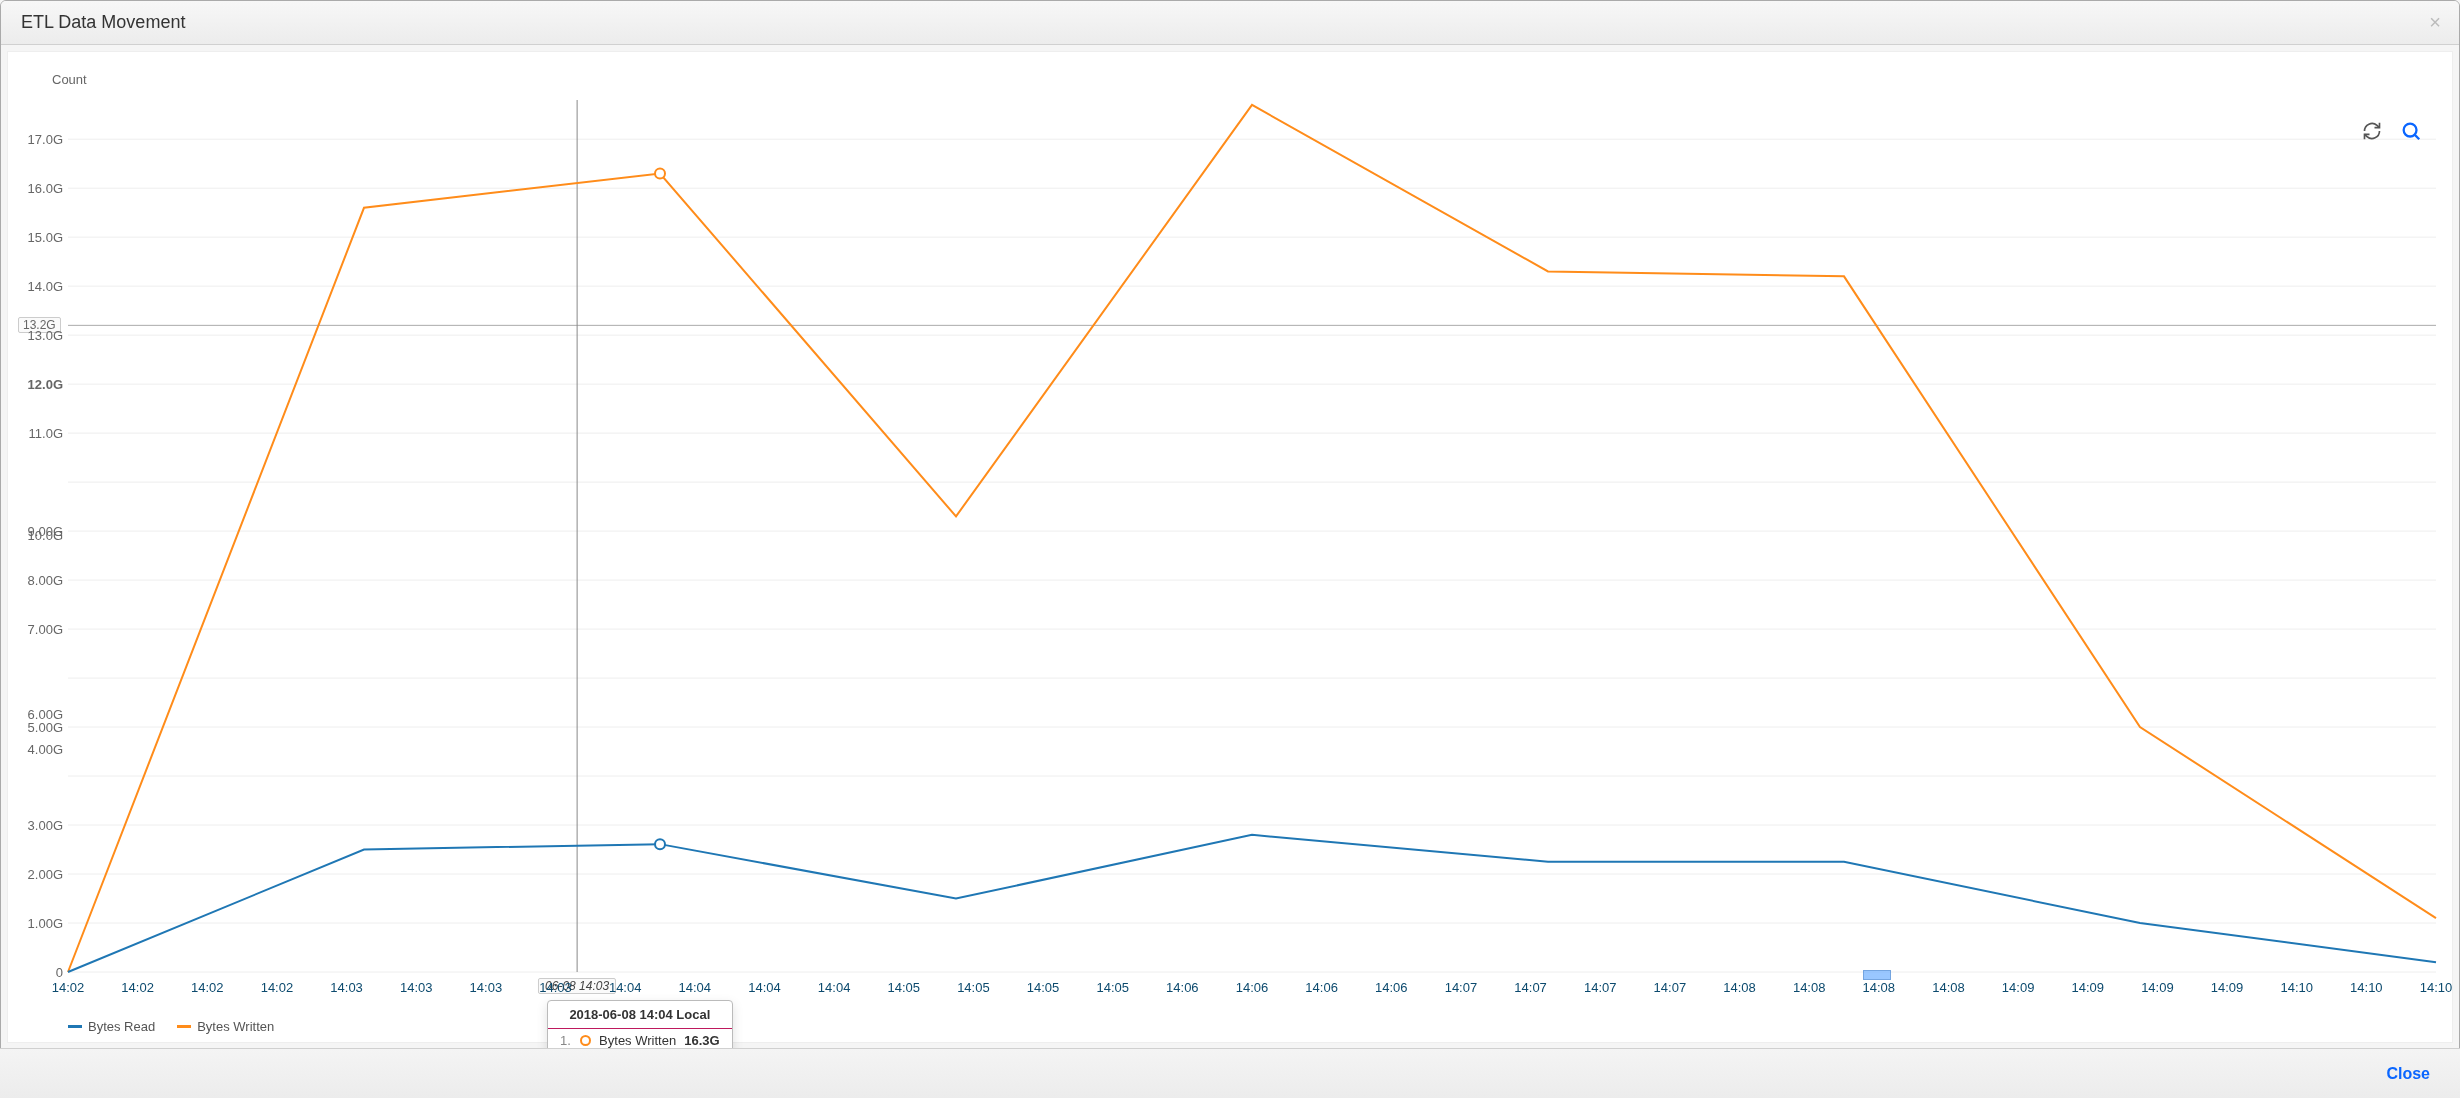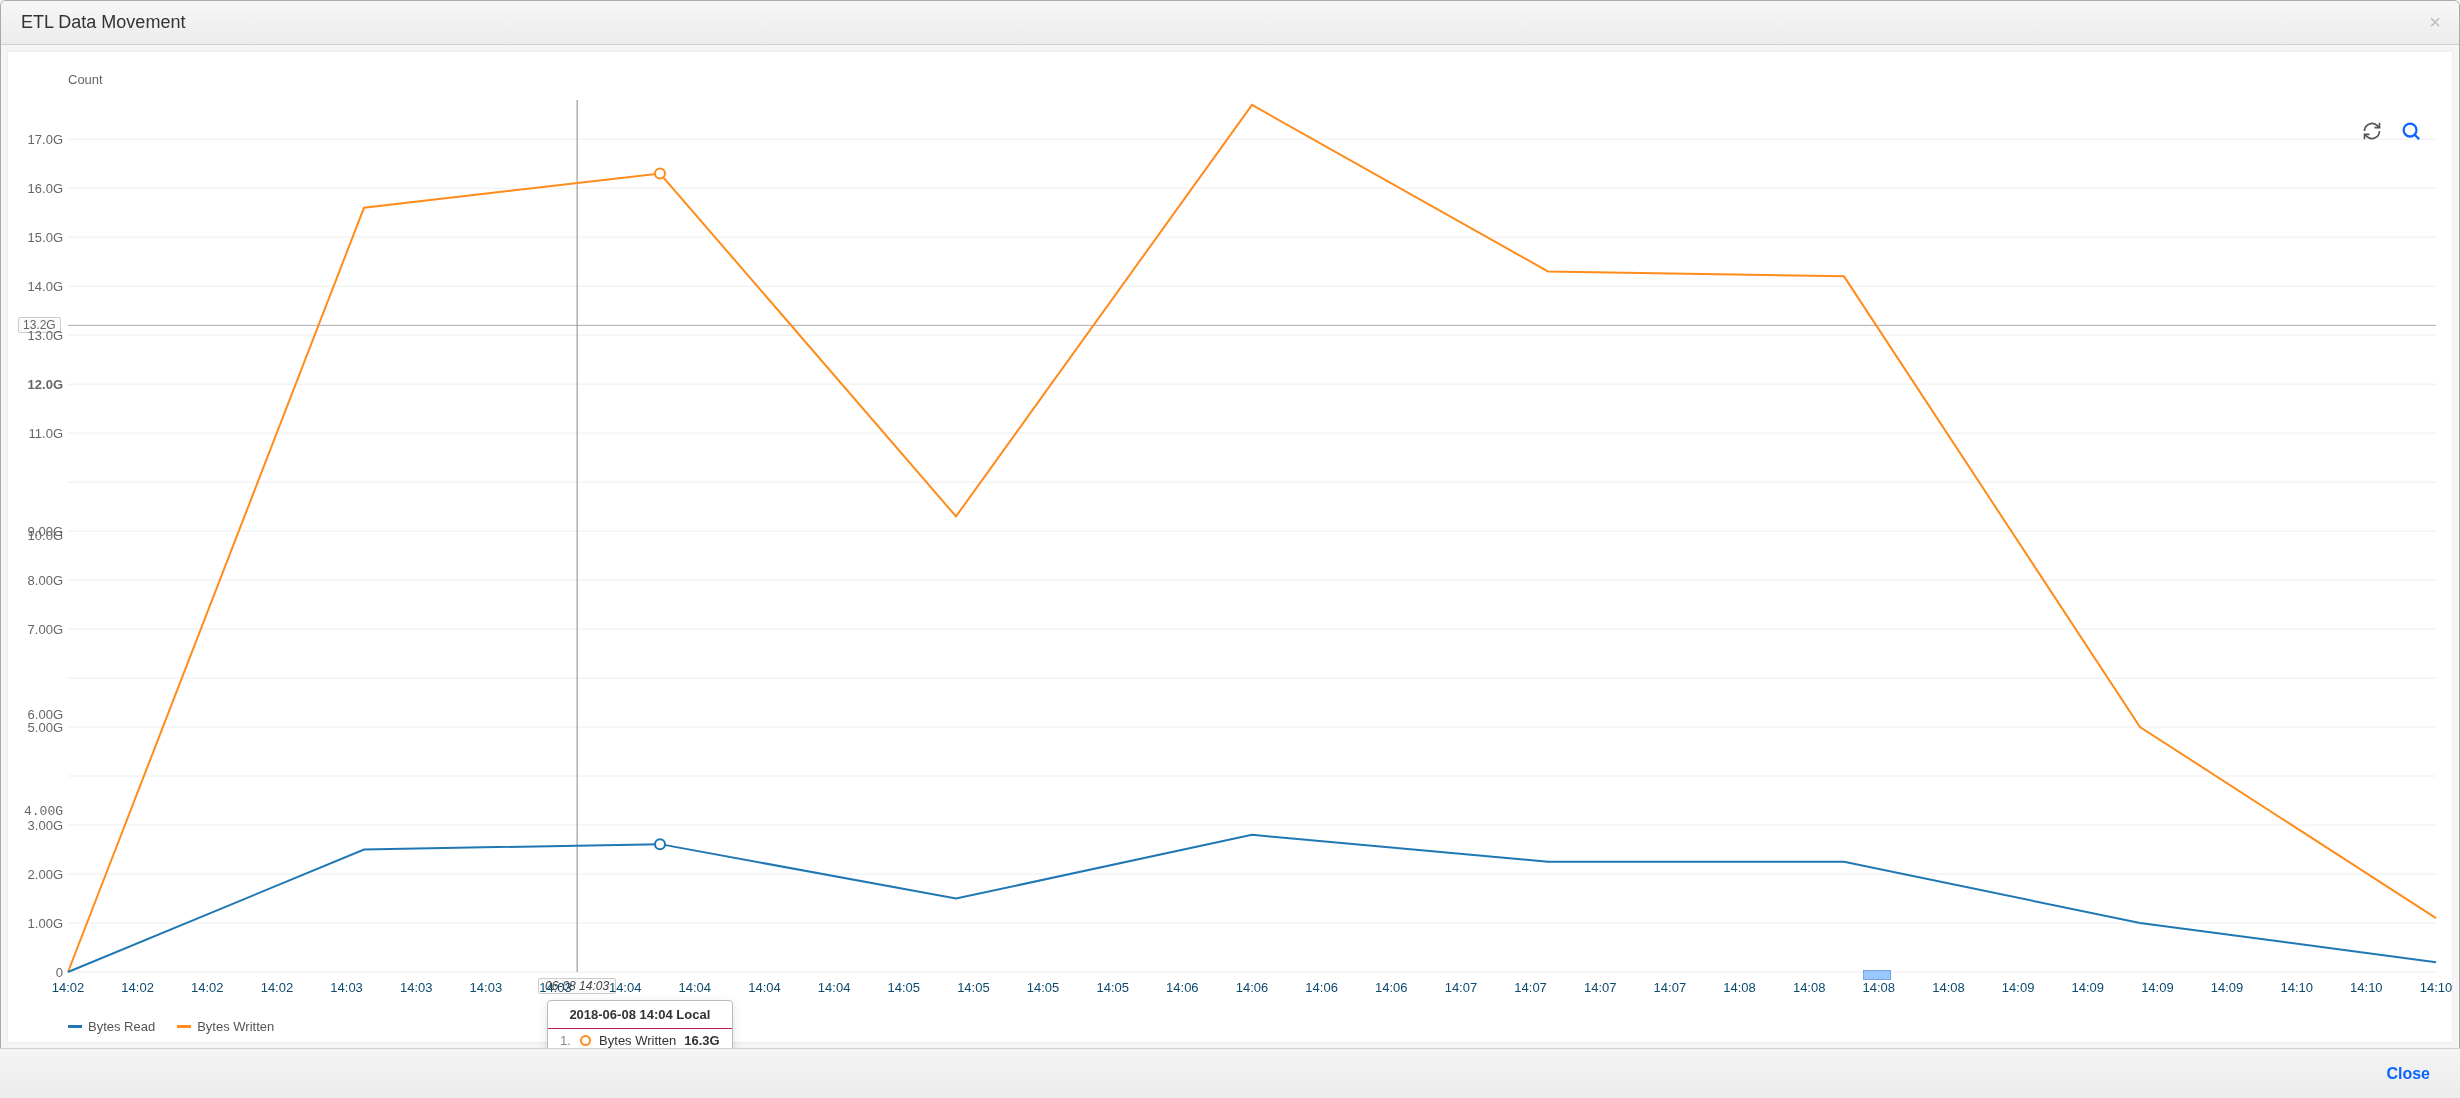--- a/index.html
+++ b/index.html
@@ -40,21 +40,21 @@
   .toolbar .icon { cursor: pointer; }
   .chart-area {
     background: #fff;
     margin: 6px;
     border: 1px solid #eee;
     height: 992px;
     position: relative;
   }
   .ylabel {
     position: absolute;
-    left: 60px; top: 20px;
+    left: 44px; top: 20px;
     font-size: 13px; color: #666;
   }
   svg.chart-svg {
     position: absolute;
     left: 0; top: 0;
   }
   .y-tick-label {
     position: absolute;
     right: calc(100% - 55px);
     font-size: 13px;
@@ -253,21 +253,21 @@
   </div>
 
   <div id="reftag" class="reference-tag" style="top: 273.348px;">13.2G</div>
   <div id="cursortag" class="cursor-tag" style="left: 569.12px; top: 926px; font-style: italic;">06-08 14:03</div>
   <div id="scrub" class="cursor-scrub" style="left: 1855.15px; width: 28px; top: 918px;"></div>
 
 <div class="y-tick-label" style="top: 920px;">0</div>
     <div class="y-tick-label" style="top: 871.011px;">1.00G</div>
     <div class="y-tick-label" style="top: 822.022px;">2.00G</div>
     <div class="y-tick-label" style="top: 773.034px;">3.00G</div>
-    <div class="y-tick-label" style="top: 759px; font-family: Liberation Mono, monospace;">4.00G</div>
+    <div class="y-tick-label" style="top: 697px;">4.00G</div>
     <div class="y-tick-label" style="top: 675.056px;">5.00G</div>
     <div class="y-tick-label" style="top: 662px;">6.00G</div>
     <div class="y-tick-label" style="top: 577.079px;">7.00G</div>
     <div class="y-tick-label" style="top: 528.09px;">8.00G</div>
     <div class="y-tick-label" style="top: 479.101px; text-align: center;">9.00G</div>
     <div class="y-tick-label" style="top: 447px; margin-top: 36px;">10.0G</div>
     <div class="y-tick-label" style="top: 381.124px;">11.0G</div>
     <div class="y-tick-label" style="top: 332.135px; font-weight: bold;">12.0G</div>
     <div class="y-tick-label" style="top: 283.146px;">13.0G</div>
     <div class="y-tick-label" style="top: 234.157px;">14.0G</div>

